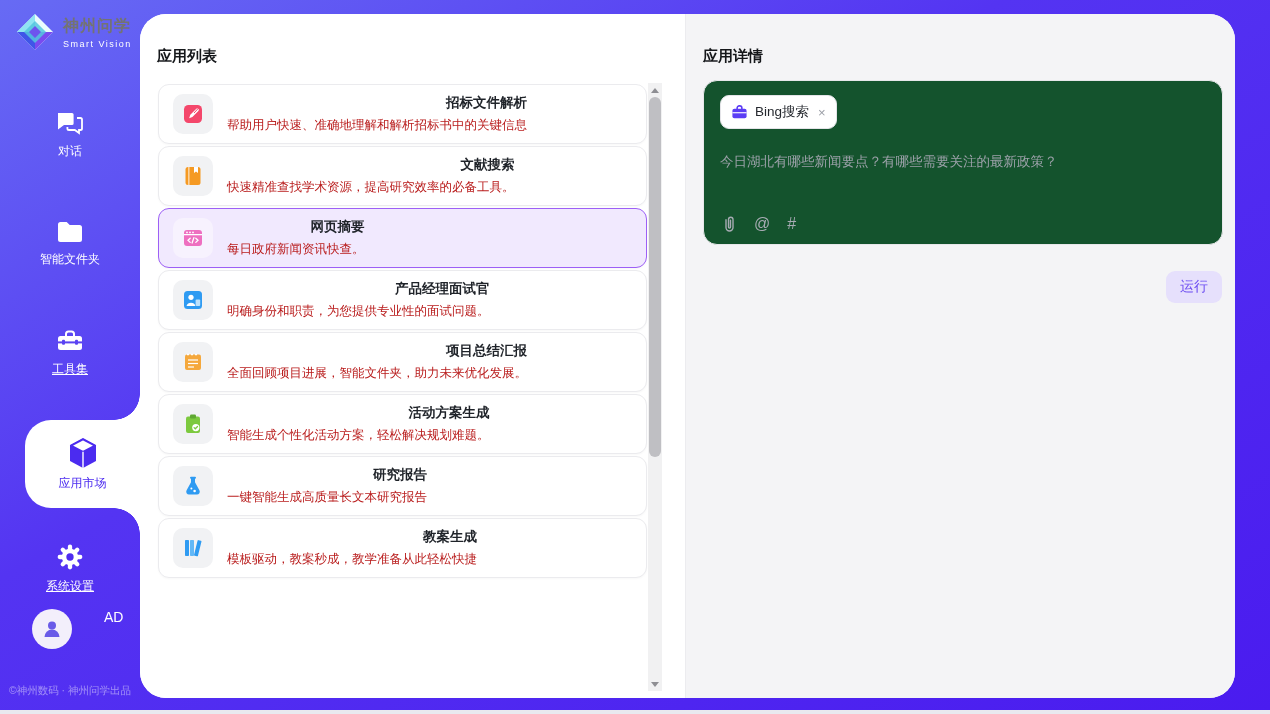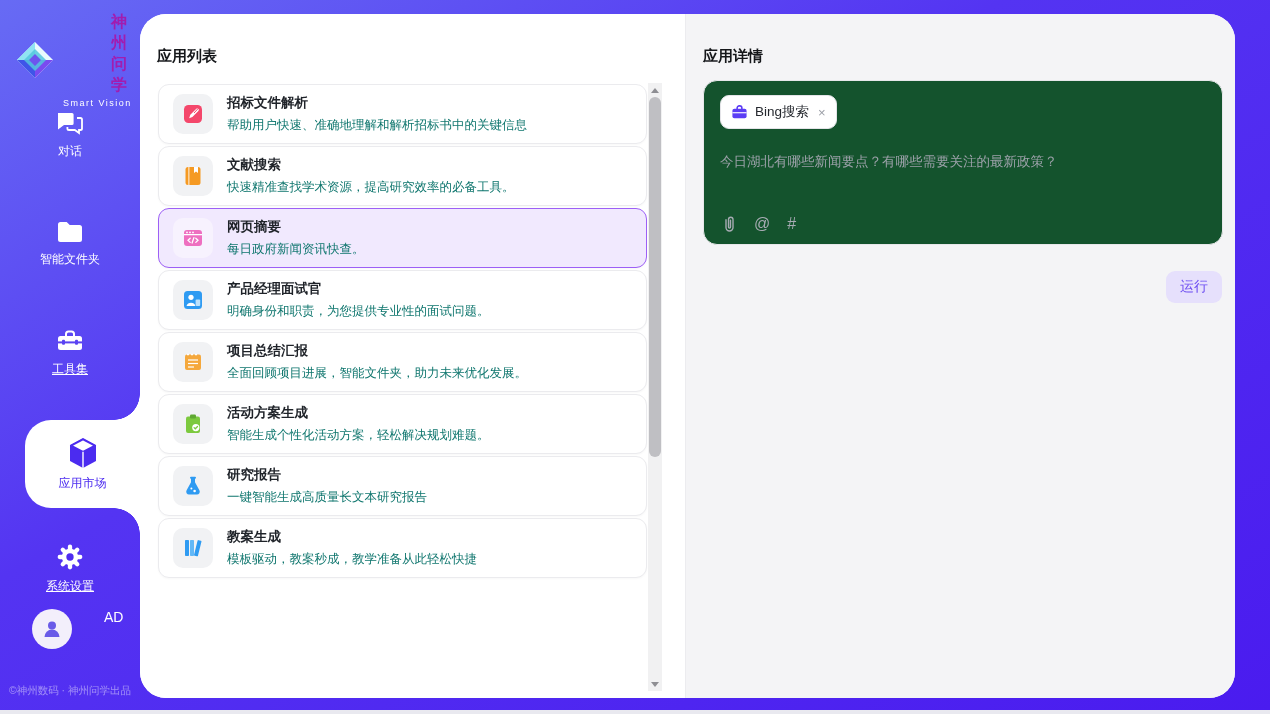--- a/index.html
+++ b/index.html
@@ -6,50 +6,50 @@
   html,body { width:1270px; height:714px; overflow:hidden; }
   body {
     font-family:"Liberation Sans","DejaVu Sans",sans-serif;
     background:linear-gradient(150deg,#676BF4 0%,#5434F2 40%,#4A1BEF 100%);
     position:relative;
   }
 
   
   .sidebar { position:absolute; left:0; top:0; width:140px; height:714px; }
   .logo { position:absolute; left:15px; top:12px; display:flex; align-items:center; gap:8px; }
-  .logo-text .cn { color:#a21caf; font-size:16px; font-weight:bold; letter-spacing:1px;margin-left:48px; }
+  .logo-text .cn { color:#737373; font-size:16px; font-weight:bold; letter-spacing:1px; }
   .logo-text .en { color:#fff; font-size:9px; letter-spacing:1.5px; margin-top:2px; }
   .nav-item { position:absolute; left:0; width:140px; display:flex; flex-direction:column; align-items:center; cursor:pointer; }
   .nav-item .label { color:#fff; font-size:12px; margin-top:7px; }
   .nav-item .label.u { text-decoration:underline; }
   .nav-bubble { position:absolute; left:25px; right:0; top:420px; height:88px; background:#fff; border-radius:26px 0 0 26px; display:flex; flex-direction:column; align-items:center; justify-content:center; cursor:pointer; }
   .bubble-curve { position:absolute; right:0; width:26px; height:26px; }
   .bubble-curve.top { top:394px; background:radial-gradient(circle at 0 0, rgba(0,0,0,0) 25.5px, #fff 26px); }
   .bubble-curve.bot { top:508px; background:radial-gradient(circle at 0 100%, rgba(0,0,0,0) 25.5px, #fff 26px); }
   .nav-bubble .label { color:#4B2BF0; font-size:12px; margin-top:6px; }
   .user-row { position:absolute; left:32px; top:609px; display:flex; align-items:flex-start; gap:32px; }
   .avatar-circle { width:40px; height:40px; border-radius:50%; background:#F3EFFB; display:flex; align-items:center; justify-content:center; }
   .user-name { color:#fff; font-size:14px; }
   .side-footer { position:absolute; top:684px; left:0; width:140px; text-align:center; color:rgba(255,255,255,0.45); font-size:10.5px; white-space:nowrap; }
 
   
   .main { position:absolute; left:140px; top:14px; width:1095px; height:684px; border-radius:26px; overflow:hidden; display:flex; background:#fff; }
   .bottom-sliver { position:absolute; left:0; bottom:0; width:1270px; height:4px; background:#E9E9EF; }
 
   
-  .list-panel { width:545px; background:#fff; position:relative; flex:none; }
+  .list-panel { width:545px; background:#fff; position:relative; flex:none;text-align:right; }
   .panel-title { position:absolute; top:33px; left:17px; font-size:15px; font-weight:bold; color:#15171A; }
   .app-list { position:absolute; top:70px; left:18px; width:489px; }
   .app-card { height:60px; margin-bottom:2px; background:#fff; border:1px solid #EBEBEE; border-radius:11px; display:flex; align-items:center; padding:0 14px; gap:14px; cursor:pointer; box-shadow:0 1px 2px rgba(20,20,40,0.03); }
   .app-card.selected { background:#F1E9FE; border:1.5px solid #9D5FF6; }
   .tile { width:40px; height:40px; border-radius:10px; background:#F1F2F4; display:flex; align-items:center; justify-content:center; flex:none; }
   .app-card.selected .tile { background:#F7F2FE; }
   .app-texts { display:flex; flex-direction:column; min-width:0; }
   .app-title { font-size:13.5px; font-weight:bold; color:#1F2329; }
-  .app-desc { font-size:12.5px; color:#0f766e; margin-top:5px; white-space:nowrap; }
+  .app-desc { font-size:12.5px; color:#b91c1c; margin-top:5px; white-space:nowrap; }
 
   
   .scrollbar { position:absolute; right:23px; top:69px; width:14px; height:608px; background:#F1F1F2; }
   .sb-arrow { position:absolute; left:0; width:14px; height:14px; display:flex; align-items:center; justify-content:center; }
   .sb-arrow.up { top:0; } .sb-arrow.down { bottom:0; }
   .tri-up { width:0; height:0; border-left:4px solid transparent; border-right:4px solid transparent; border-bottom:5px solid #8E8E93; }
   .tri-down { width:0; height:0; border-left:4px solid transparent; border-right:4px solid transparent; border-top:5px solid #8E8E93; }
   .sb-thumb { position:absolute; left:1px; top:14px; width:12px; height:360px; background:#BFBFC3; border-radius:6px; }
 
   

